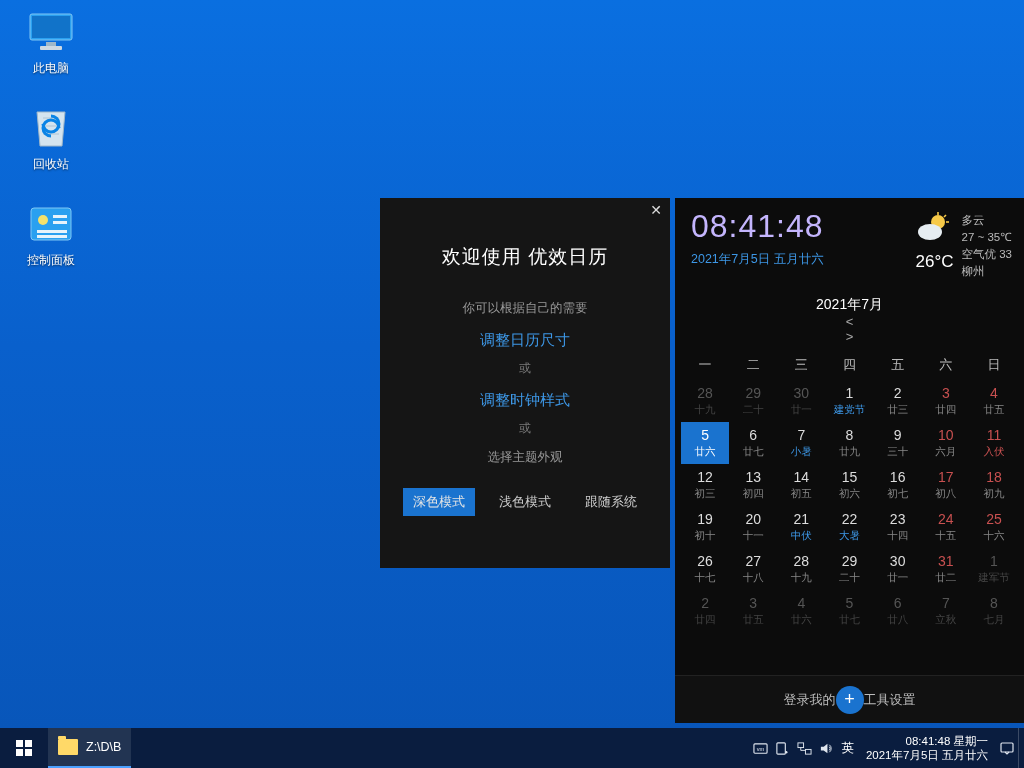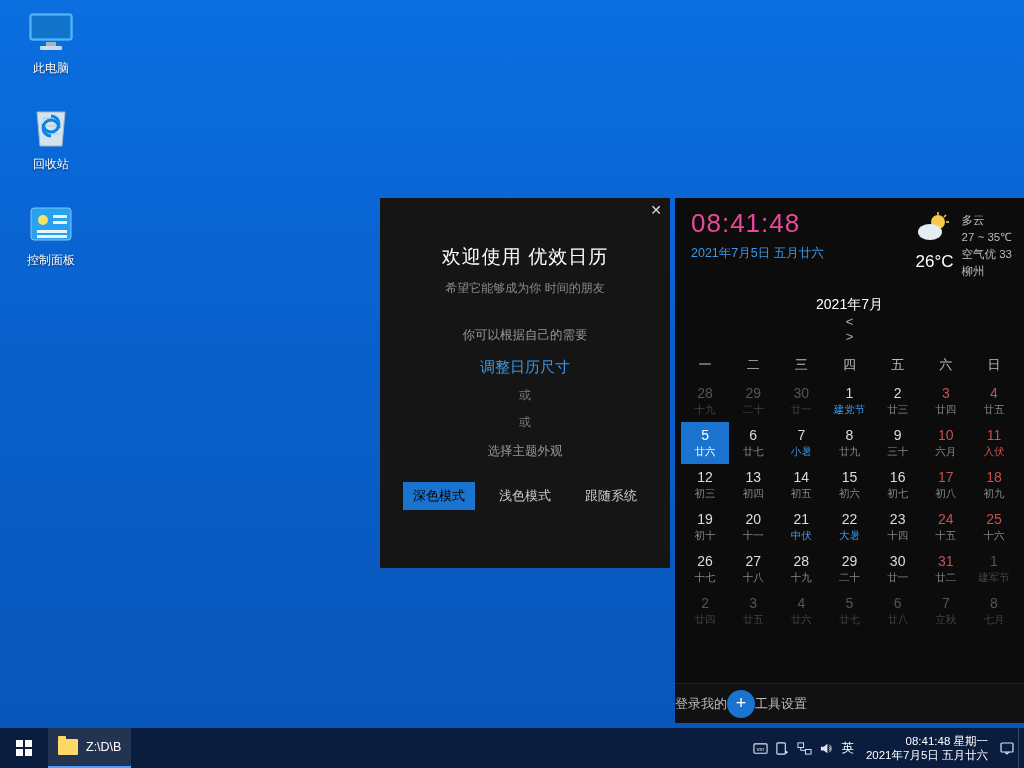--- a/index.html
+++ b/index.html
@@ -16,27 +16,27 @@
 
 .welcome { position: absolute; left: 380px; top: 198px; width: 290px; height: 370px; background: #151515; color: #ccc; }
 .welcome .close { position: absolute; right: 6px; top: 4px; width: 16px; height: 16px; color: #ddd; font-size: 14px; cursor: pointer; text-align: center; line-height: 16px; }
 .welcome .title { font-size: 19px; color: #fff; text-align: center; margin-top: 46px; letter-spacing: 1px; }
 .welcome .sub { font-size: 12px; color: #888; text-align: center; margin-top: 10px; }
 .welcome .hint { font-size: 12.5px; color: #999; text-align: center; margin-top: 30px; }
 .welcome .link { font-size: 15px; color: #3d97e6; text-align: center; margin-top: 14px; cursor: pointer; }
 .welcome .or { font-size: 12px; color: #777; text-align: center; margin-top: 10px; }
 .welcome .themes { display: flex; justify-content: center; gap: 14px; margin-top: 22px; }
 .welcome .theme-btn { font-size: 13px; padding: 5px 10px; color: #ccc; cursor: pointer; }
-.welcome .theme-btn.sel { background: #1a73cf; color: #000000; }
+.welcome .theme-btn.sel { background: #1a73cf; color: #e5e5e5; }
 
 
 .cal { position: absolute; left: 675px; top: 198px; width: 349px; height: 525px; background: #0c0c0c; color: #ddd; }
 .cal-top { display: flex; padding: 10px 12px 6px 16px; align-items: flex-start; }
 .clock-block { flex: 1; }
-.clock-time { font-size: 26px; color: #ec4899; font-weight: 300; letter-spacing: 1px; }
+.clock-time { font-size: 32px; color: #c4b5fd; font-weight: 300; letter-spacing: 1px; }
 .clock-date { font-size: 12.5px; color: #3d97e6; margin-top: 6px; }
 .wx { display: flex; align-items: flex-start; gap: 8px; margin-top: 4px; }
 .wx-ic { width: 34px; height: 30px; }
 .wx-temp { font-size: 17px; color: #fff; text-align: center; margin-top: 6px; }
 .wx-info { font-size: 11.5px; color: #bbb; line-height: 17px; }
 
 .cal-head { display: flex; align-items: center; padding: 10px 16px 6px; font-size: 14px; flex-direction: column; }
 .cal-head .label { flex: 1; color: #fff; }
 .cal-head .nav { width: 26px; text-align: center; color: #aaa; cursor: pointer; font-size: 13px; }
 
@@ -47,21 +47,21 @@
 .d-num { font-size: 14px; line-height: 18px; }
 .d-sub { font-size: 10.5px; color: #888; line-height: 14px; }
 .cell.out .d-num { color: #555; }
 .cell.out .d-sub { color: #444; }
 .cell.wk .d-num { color: #c85050; }
 .cell.term .d-sub { color: #3d97e6; }
 .cell.hol .d-sub { color: #c85050; }
 .cell.today { background: #1a73cf; }
 .cell.today .d-num, .cell.today .d-sub { color: #fff; }
 
-.cal-bottom { position: absolute; bottom: 0; left: 0; right: 0; height: 40px; display: flex; align-items: center; justify-content: flex-start; border-top: 1px solid #222; background: #111; }
+.cal-bottom { position: absolute; bottom: 0; left: 0; right: 0; height: 48px; display: flex; align-items: center; justify-content: center; border-top: 1px solid #222; background: #111; }
 .cal-bottom .bb { font-size: 13px; color: #bbb; cursor: pointer; }
 .cal-bottom .plus { width: 28px; height: 28px; border-radius: 50%; background: #1a73cf; color: #fff; display: flex; align-items: center; justify-content: center; font-size: 18px; cursor: pointer; }
 
 
 .taskbar { position: absolute; left: 0; right: 0; bottom: 0; height: 40px; background: #0a1d3f; display: flex; align-items: flex-start; color: #fff; }
 .start { width: 48px; height: 40px; display: flex; align-items: center; justify-content: center; cursor: pointer; }
 .start svg { width: 16px; height: 16px; }
 .task-item { height: 40px; display: flex; align-items: center; gap: 8px; padding: 0 10px; background: rgba(255,255,255,.10); cursor: pointer; font-size: 12.5px; border-bottom: 2px solid #4aa0ff; }
 .task-item .folder-ic { width: 20px; height: 16px; background: #ffd968; border-radius: 1px; position: relative; }
 .task-item .folder-ic:before { content: ""; position: absolute; top: -3px; left: 0; width: 8px; height: 3px; background: #ffd968; border-radius: 1px 1px 0 0; }
@@ -110,24 +110,24 @@
         <rect x="8" y="28" width="30" height="3" fill="#e6f3fb"></rect>
         <rect x="8" y="33" width="30" height="3" fill="#e6f3fb"></rect>
       </svg>
   </div>
   <div class="lbl">控制面板</div>
 </div>
 
 <div class="welcome">
   <div class="close">✕</div>
   <div class="title">欢迎使用 优效日历</div>
-  <div class="sub">希望它能够成为你 时间的朋友</div>
   <div class="hint">你可以根据自己的需要</div>
   <div class="link">调整日历尺寸</div>
   <div class="or">或</div>
+  <div class="link">调整时钟样式</div>
   <div class="or">或</div>
   <div class="hint" style="margin-top:12px;">选择主题外观</div>
   <div class="themes">
     <div class="theme-btn sel">深色模式</div>
     <div class="theme-btn">浅色模式</div>
     <div class="theme-btn">跟随系统</div>
   </div>
 </div>
 
 <div class="cal">

